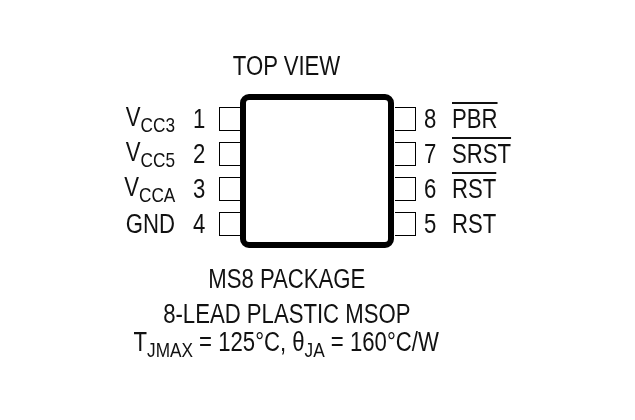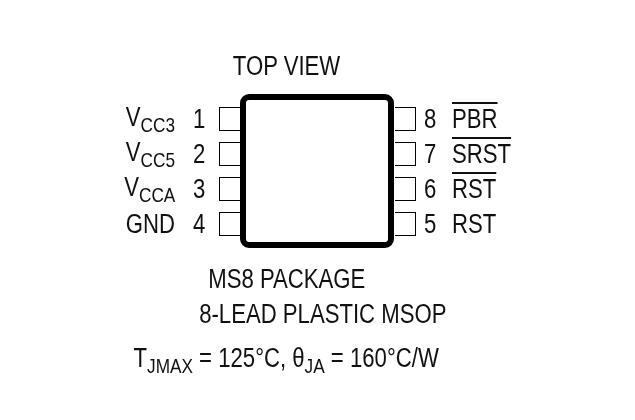--- a/index.html
+++ b/index.html
@@ -66,21 +66,21 @@
   <div class="num" style="left:424px; top:211px;">5</div>
 
   <div class="lbl-right ovl" style="top:106px;">PBR</div>
   <div class="lbl-right ovl" style="top:141px;">SRST</div>
   <div class="lbl-right ovl" style="top:176px;">RST</div>
   <div class="lbl-right" style="top:211px;">RST</div>
 
   <div class="ctr" style="top:266px;text-decoration:underline;">
     <span class="inner">MS8 PACKAGE</span>
   </div>
-  <div class="ctr" style="top:301px;padding-left:36px;">
+  <div class="ctr" style="top:301px;">
     <span class="inner">8-LEAD PLASTIC MSOP</span>
   </div>
 
-  <div class="ctr" style="top:345px;">
+  <div class="ctr" style="top:329px;">
     <span class="inner"><span>T</span><sub>JMAX</sub><span> = 125°C, </span><span>θ</span><sub>JA</sub><span> = 160°C/W</span></span>
   </div>
 
 </div>
 
 </body></html>

